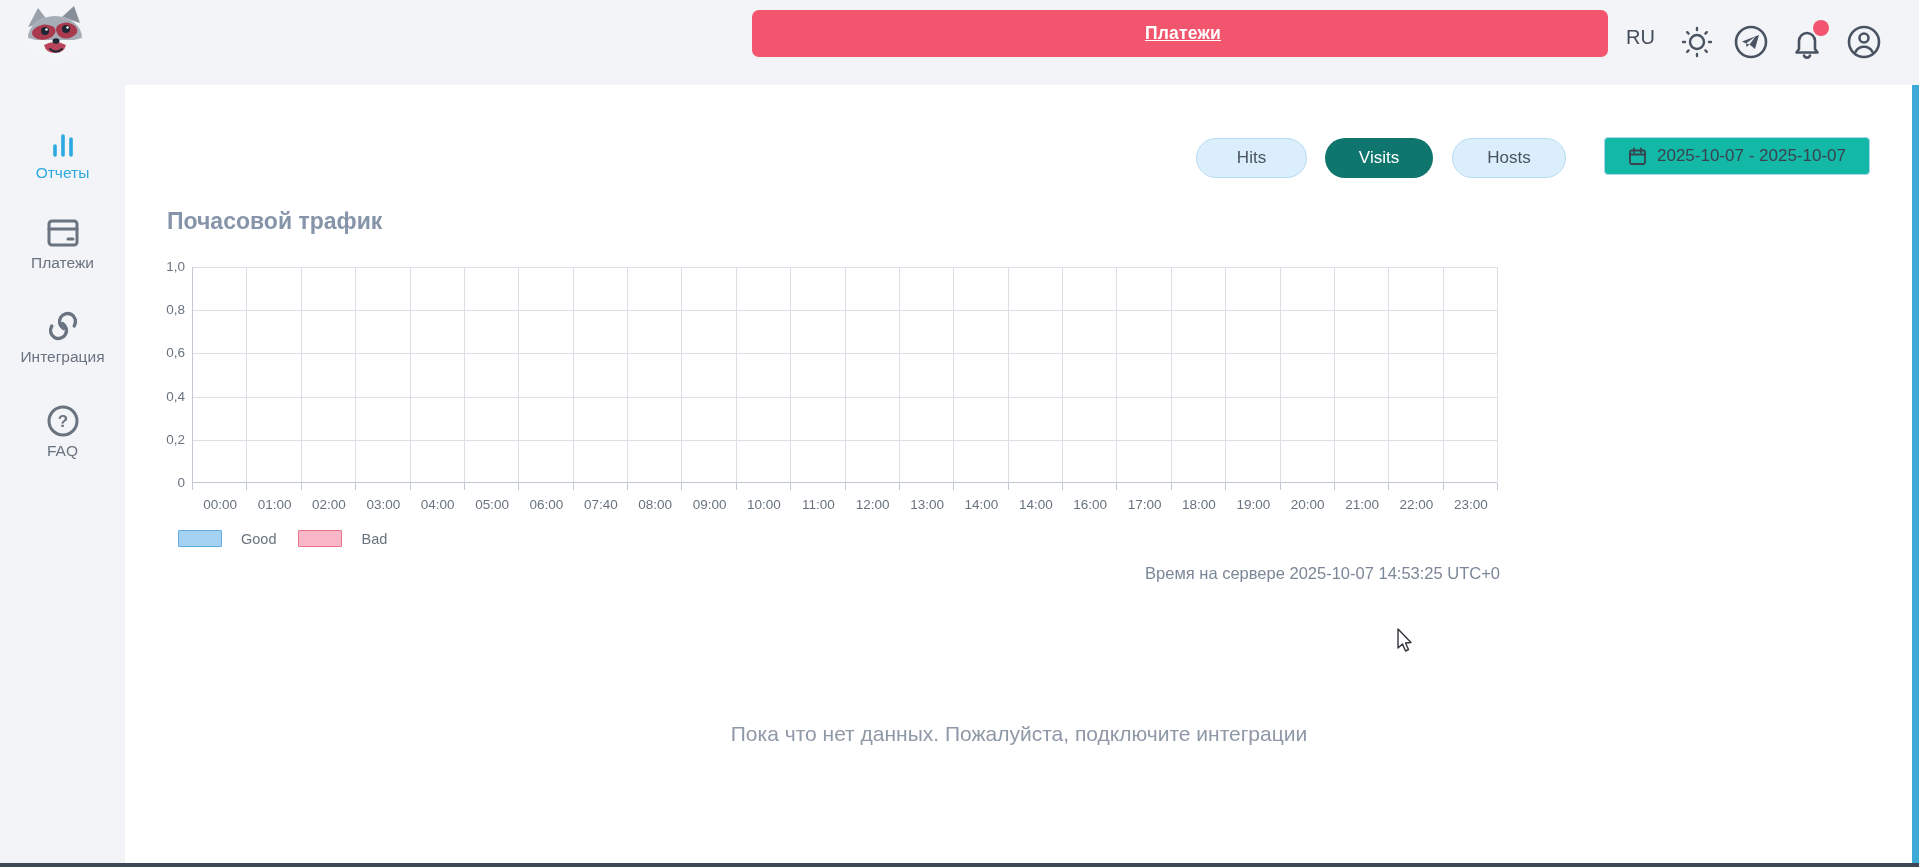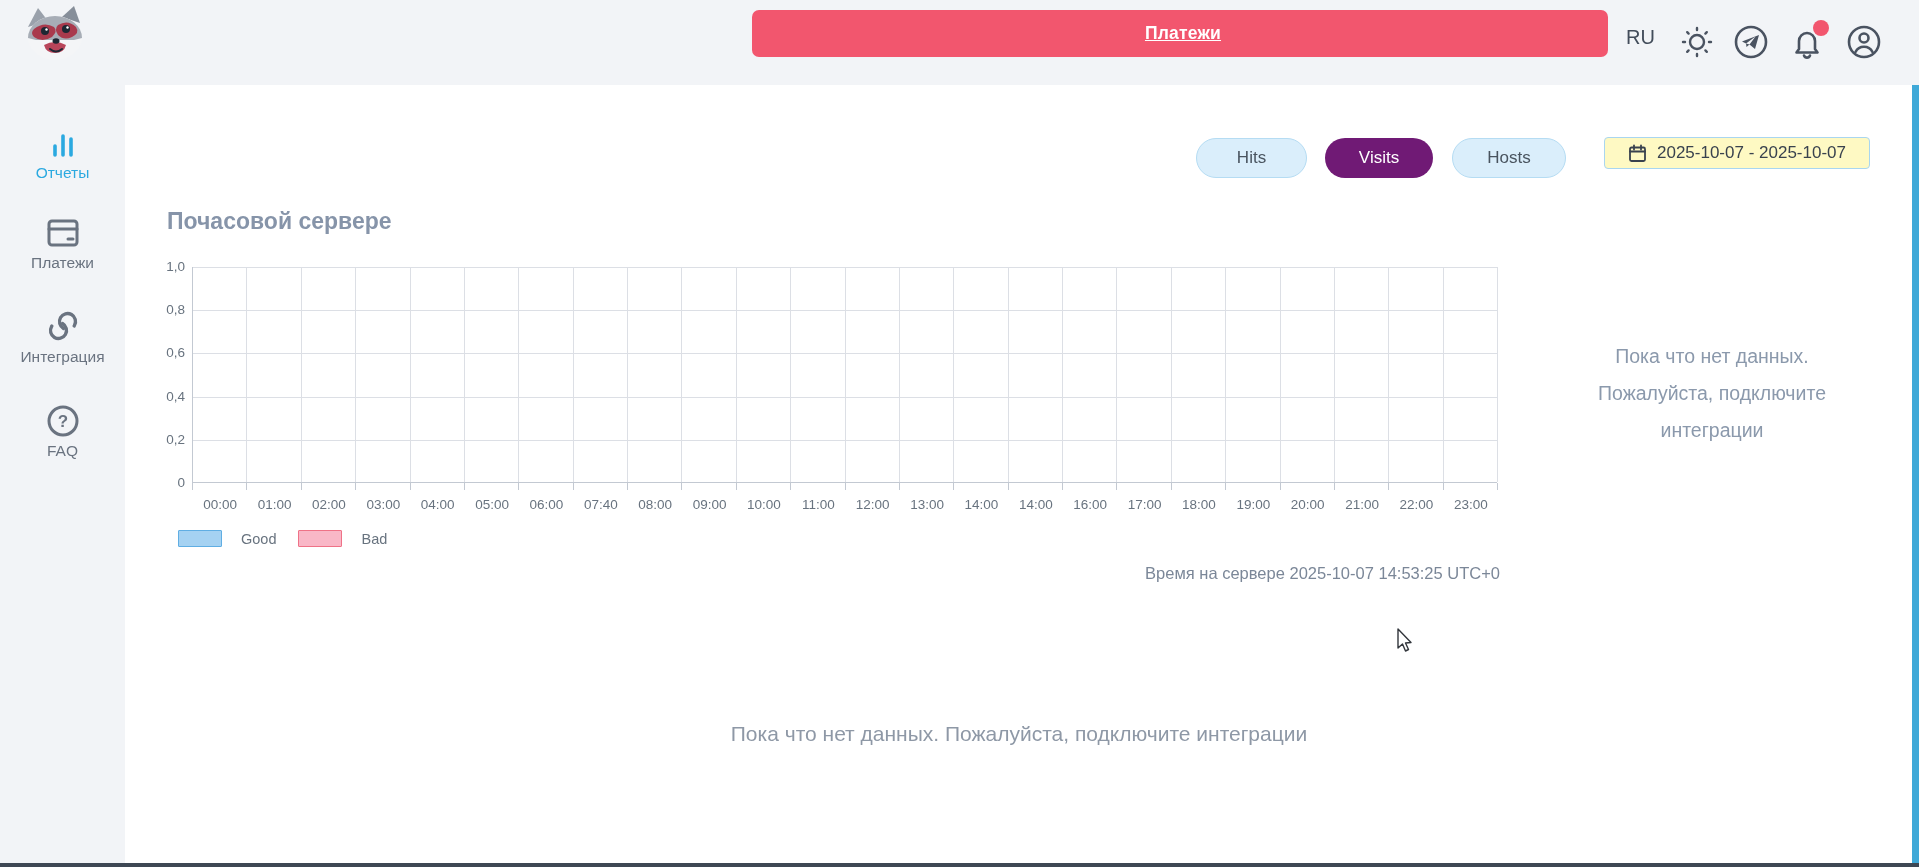--- a/index.html
+++ b/index.html
@@ -39,22 +39,22 @@
 
   
   .page-title { position:absolute; left:167px; top:124px; font-size:30px; font-weight:700; color:#273140; }
   .pill {
     position:absolute; top:138px; height:40px; border-radius:22px;
     display:flex; align-items:center; justify-content:center;
     font-size:17px; color:#49545f; background:#daeefb; border:1px solid #b5dcf3; cursor:pointer;
   }
   .pill.active { color:#fff; border:none; }
   .datebox {
-    position:absolute; left:1604px; top:137px; width:266px; height:32px;
-    background:#fef9c3; border:1px solid #a9d6f0; border-radius:4px;
+    position:absolute; left:1604px; top:137px; width:266px; height:38px;
+    background:#14b8a6; border:1px solid #a9d6f0; border-radius:4px;
     display:flex; align-items:center; justify-content:center; gap:10px;
     font-size:17px; color:#39424e; cursor:pointer;
   }
 
   .section-title { position:absolute; left:167px; top:208px; font-size:23px; font-weight:700; color:#8694a9; }
 
   
   .plot {
     position:absolute; left:192px; top:267px; width:1305px; height:216px;
     border-left:1px solid #c3c9d2; border-bottom:1px solid #c3c9d2;
@@ -188,34 +188,34 @@
   <div class="side-item" style="top:404px;">
     <svg class="ic" width="34" height="34" viewBox="0 0 34 34">
       <circle cx="17" cy="17" r="14" fill="none" stroke="currentColor" stroke-width="3"></circle>
       <text x="17" y="23" text-anchor="middle" font-size="17" font-weight="bold" fill="currentColor" font-family="Liberation Sans, sans-serif">?</text>
     </svg>
     <span class="lbl">FAQ</span>
   </div>
 
 
   <div class="pill" style="left:1196px; width:111px;">Hits</div>
-  <div class="pill active" style="left: 1325px; width: 108px; background: #701a75;">Visits</div>
+  <div class="pill active" style="left: 1325px; width: 108px; background: #0f766e;">Visits</div>
   <div class="pill" style="left:1452px; width:114px;">Hosts</div>
 
   <div class="datebox">
     <svg width="19" height="19" viewBox="0 0 19 19" fill="none" stroke="currentColor" stroke-width="1.8" stroke-linecap="round">
       <rect x="2" y="3.5" width="15" height="13.5" rx="1.5"></rect>
       <line x1="6" y1="1.5" x2="6" y2="5.5"></line>
       <line x1="13" y1="1.5" x2="13" y2="5.5"></line>
       <line x1="2" y1="7.5" x2="17" y2="7.5"></line>
     </svg>
     <span>2025-10-07 - 2025-10-07</span>
   </div>
 
-  <div class="section-title">Почасовой сервере</div>
+  <div class="section-title">Почасовой трафик</div>
 
   <div class="plot" id="plot">
       <div class="vline" style="left: 53.375px;"></div>
       <div class="vline" style="left: 107.75px;"></div>
       <div class="vline" style="left: 162.125px;"></div>
       <div class="vline" style="left: 216.5px;"></div>
       <div class="vline" style="left: 270.875px;"></div>
       <div class="vline" style="left: 325.25px;"></div>
       <div class="vline" style="left: 379.625px;"></div>
       <div class="vline" style="left: 434px;"></div>
@@ -303,25 +303,20 @@
       <span>Good</span>
     </div>
     <div class="entry">
       <div class="swatch" style="background: rgb(249, 183, 199); border-color: rgb(239, 114, 135);"></div>
       <span>Bad</span>
     </div>
   </div>
 
   <div class="server-time">Время на сервере 2025-10-07 14:53:25 UTC+0</div>
 
-  <div class="no-data-panel">
-    <div>Пока что нет данных.</div>
-    <div>Пожалуйста, подключите</div>
-    <div>интеграции</div>
-  </div>
 
   <div class="no-data-footer">Пока что нет данных. Пожалуйста, подключите интеграции</div>
 
   <div class="scrollbar-v" style="background: rgb(63, 169, 216);"></div>
   <div class="bottom-strip" style="background: rgb(62, 72, 84);"></div>
 
   <div class="cursor">
     <svg viewBox="0 0 20 26">
       <path d="M3 1 L3 20 L7.5 16 L10.5 23 L13.5 21.5 L10.5 15 L16 14.5 Z" fill="#fff" stroke="#32363c" stroke-width="1.4" stroke-linejoin="round"></path>
     </svg>

